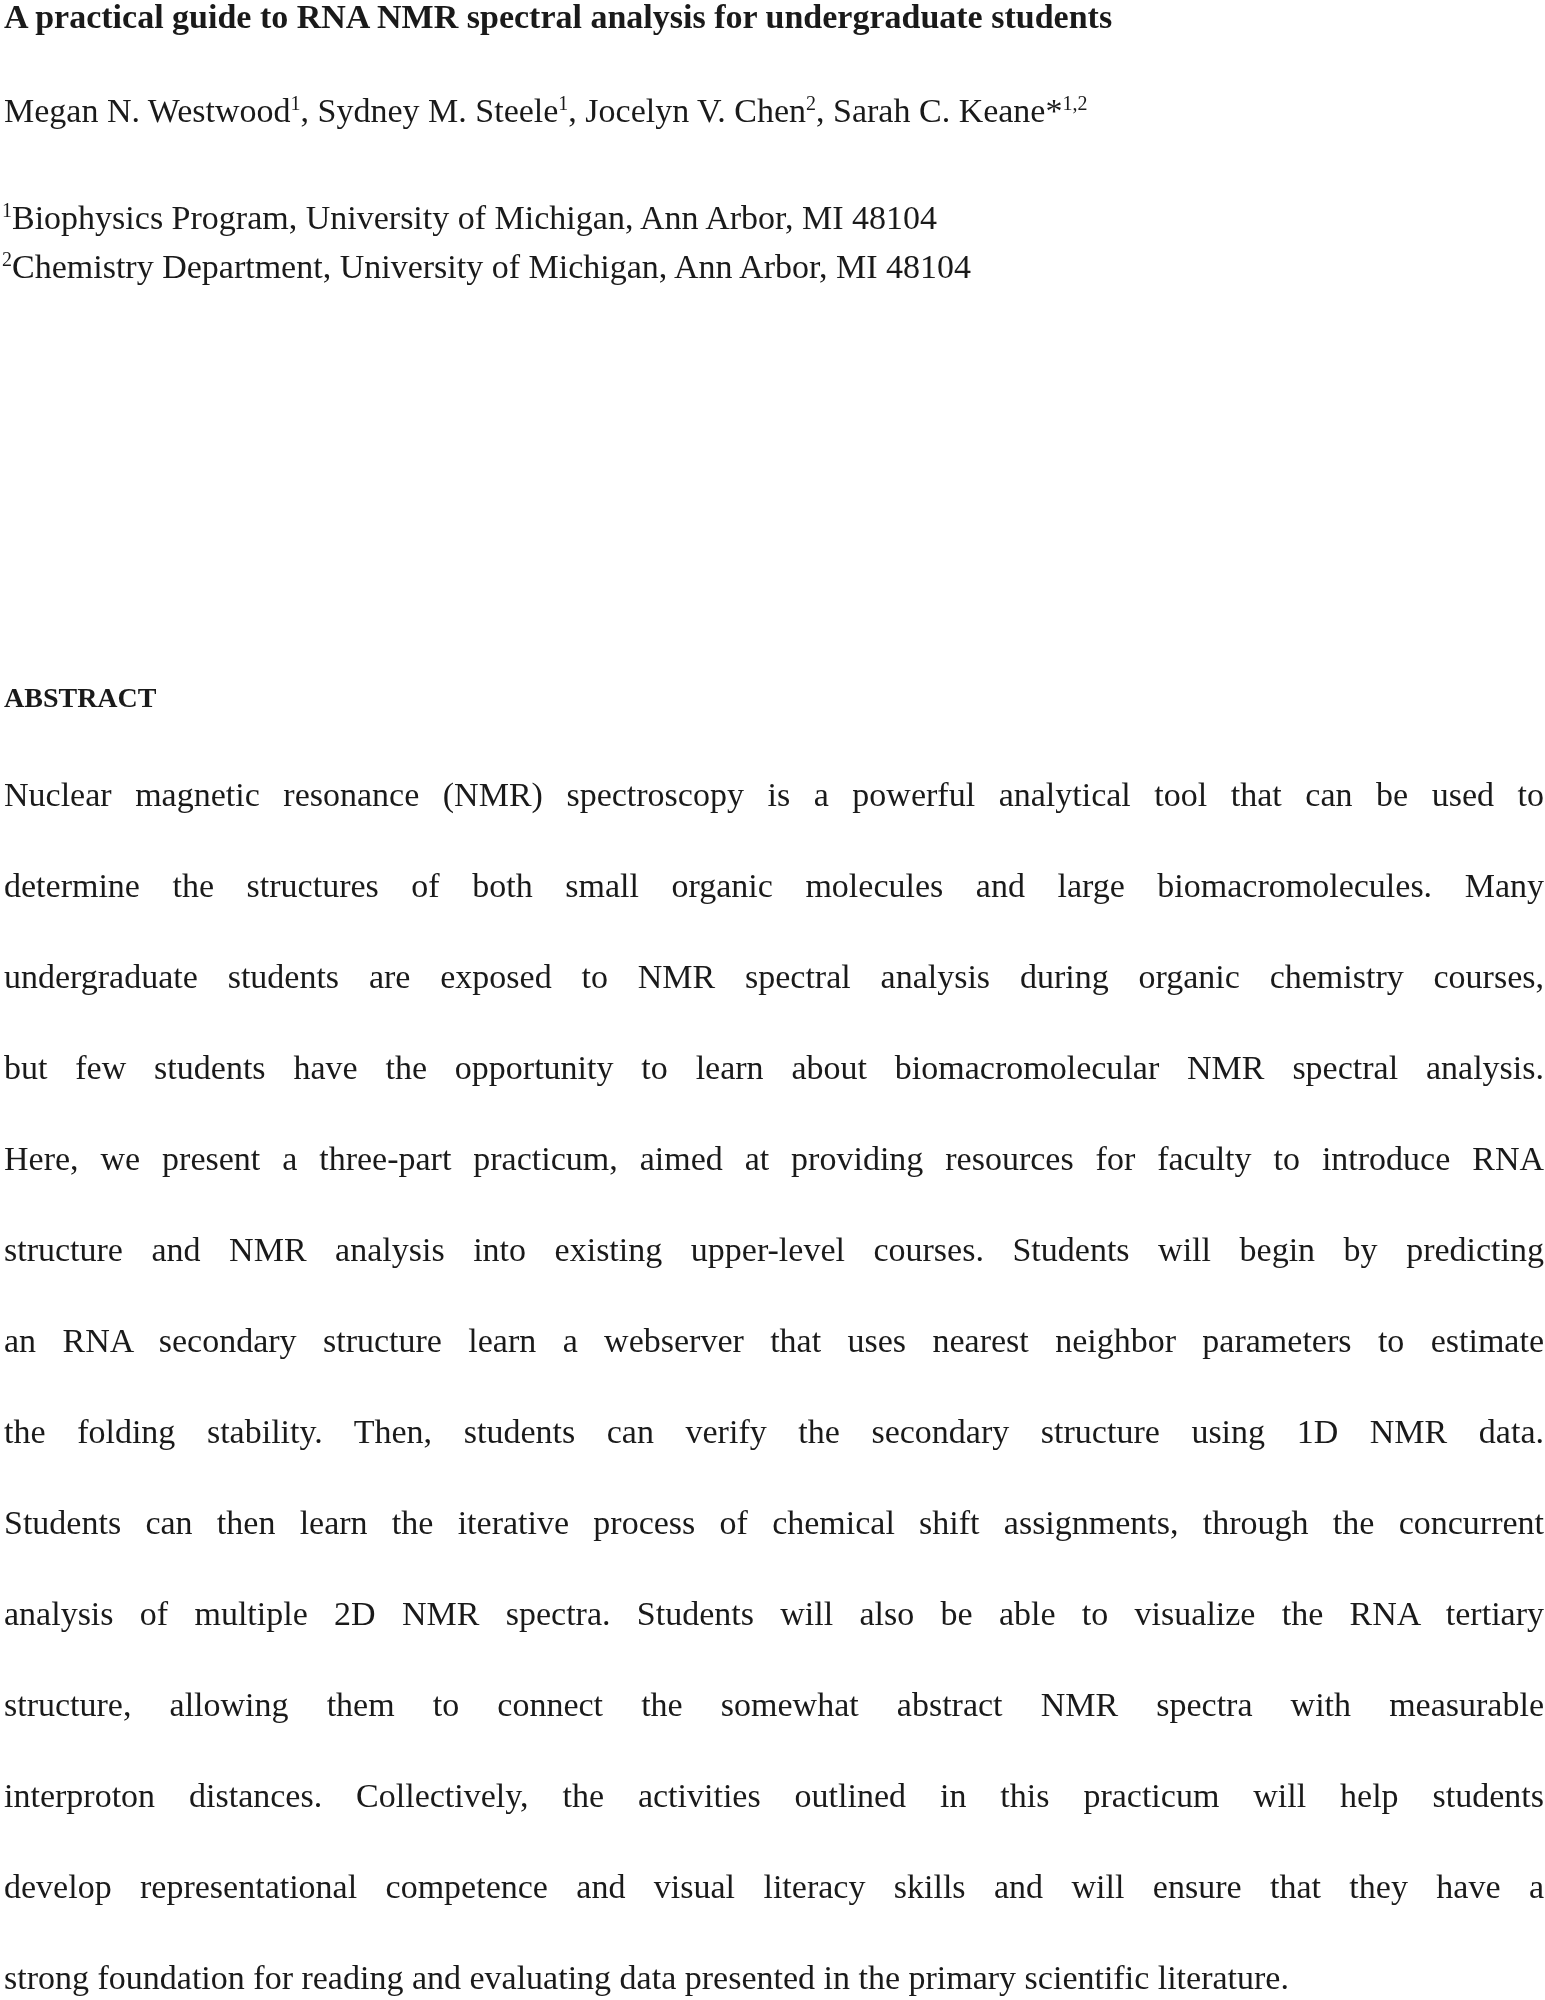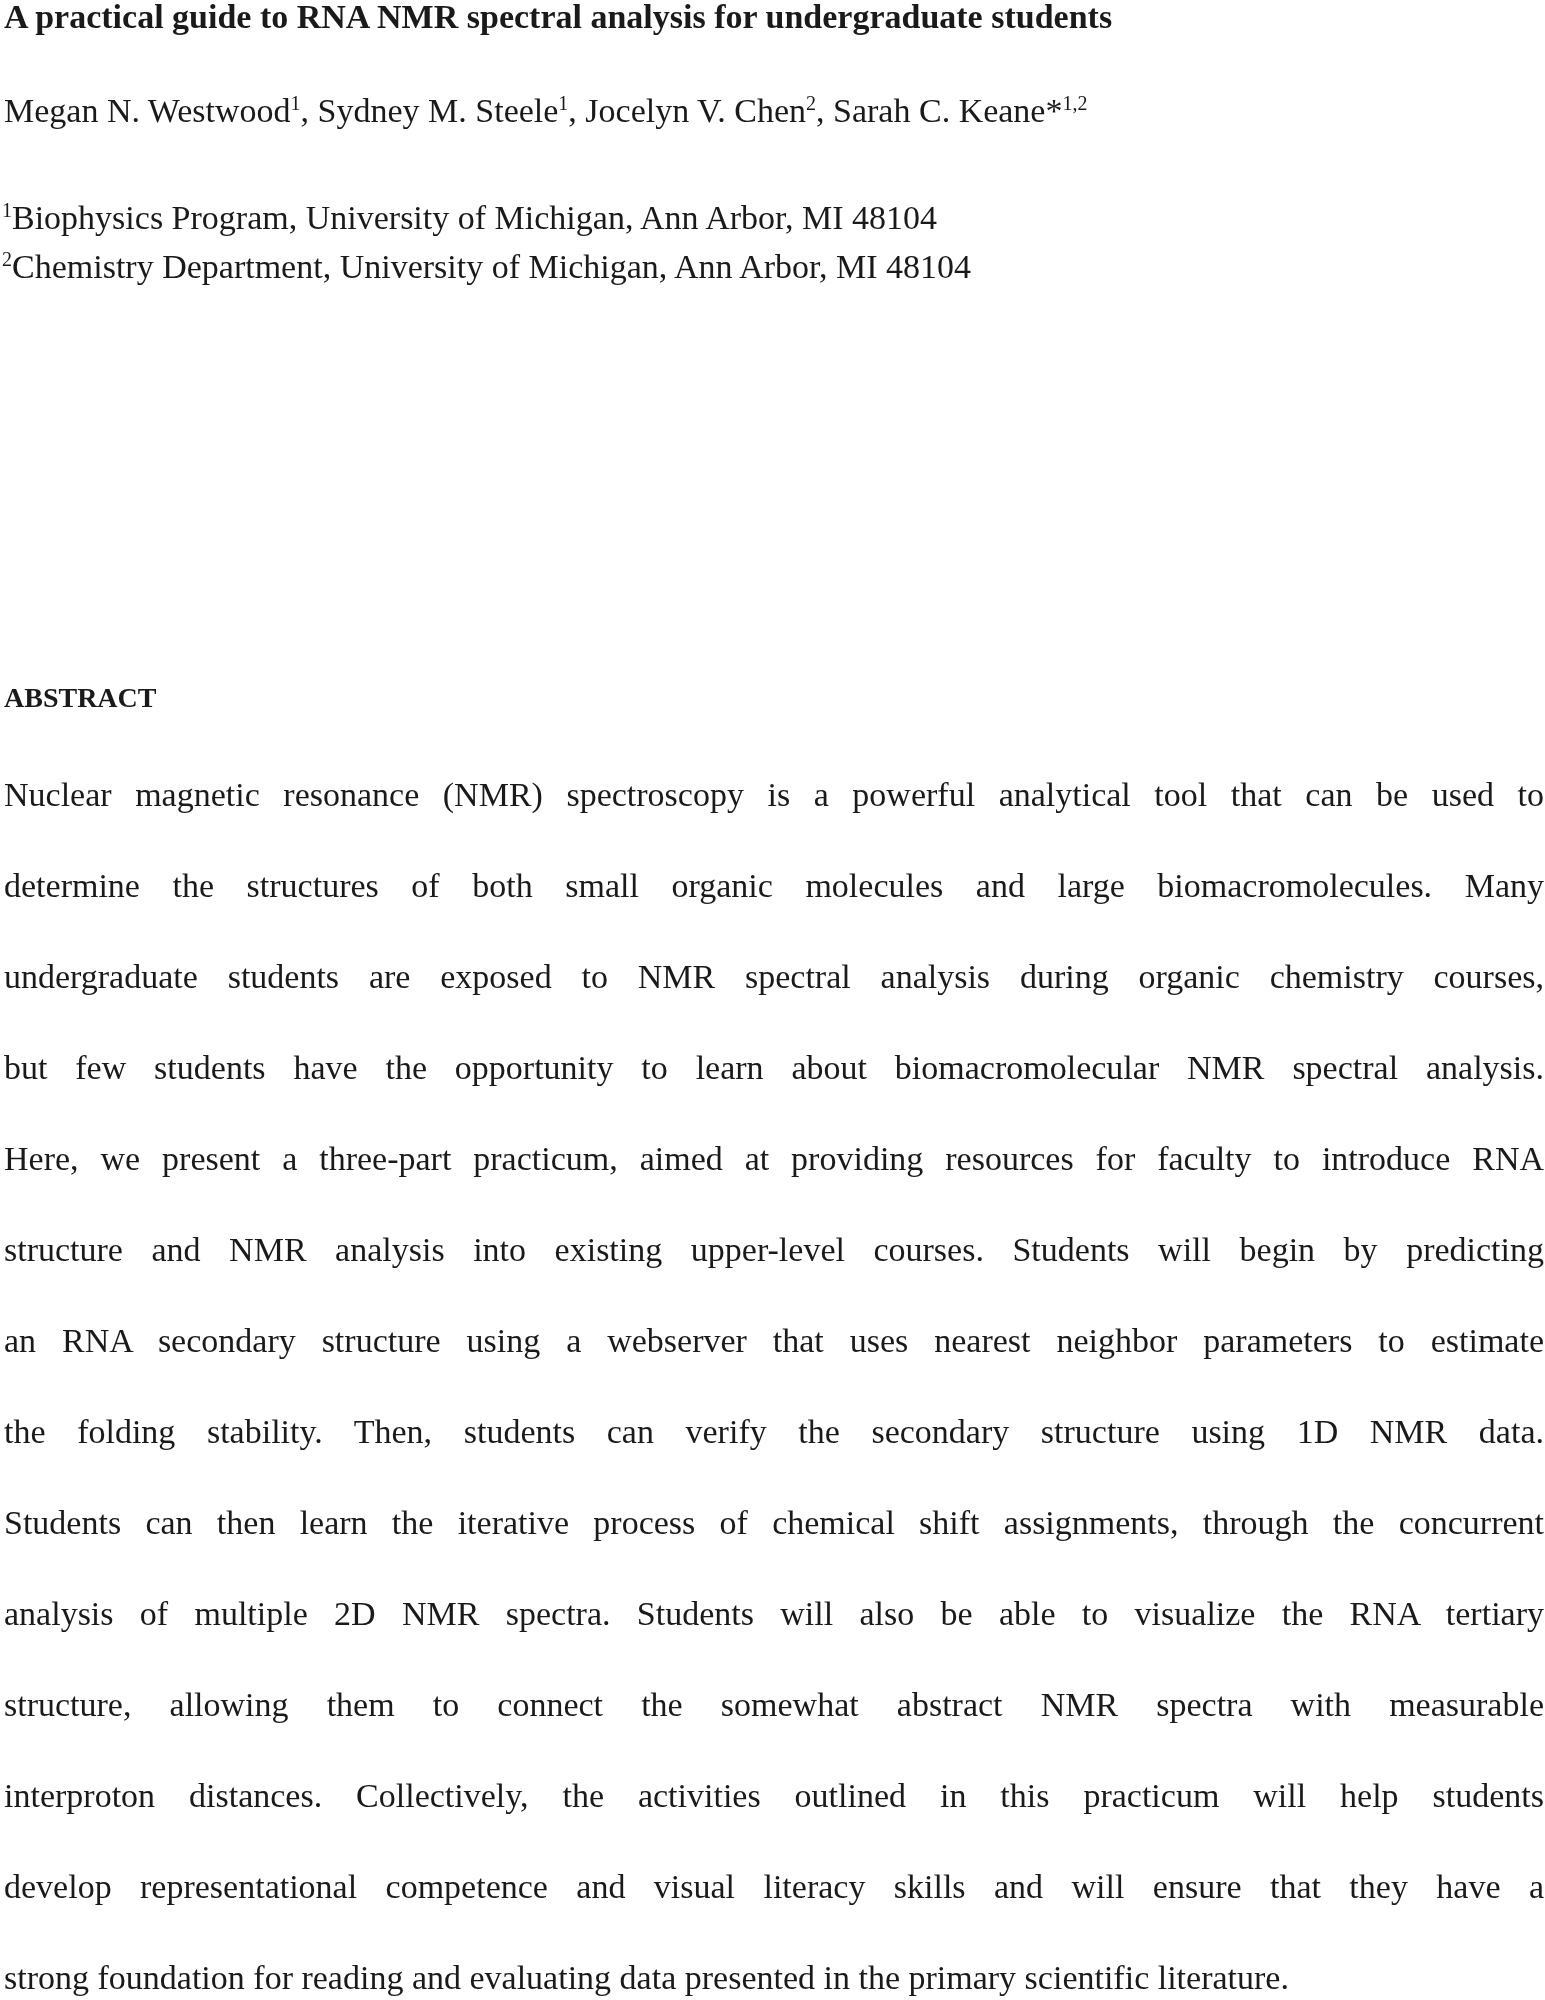--- a/index.html
+++ b/index.html
@@ -44,21 +44,21 @@
   <div class="line">
       <span class="j">but few students have the opportunity to learn about biomacromolecular NMR spectral analysis.</span>
     </div>
   <div class="line">
       <span class="j">Here, we present a three-part practicum, aimed at providing resources for faculty to introduce RNA</span>
     </div>
   <div class="line">
       <span class="j">structure and NMR analysis into existing upper-level courses. Students will begin by predicting</span>
     </div>
   <div class="line">
-      <span class="j">an RNA secondary structure using a webserver that uses nearest neighbor parameters to estimate</span>
+      <span class="j">an RNA secondary structure learn a webserver that uses nearest neighbor parameters to estimate</span>
     </div>
   <div class="line">
       <span class="j">the folding stability. Then, students can verify the secondary structure using 1D NMR data.</span>
     </div>
   <div class="line">
       <span class="j">Students can then learn the iterative process of chemical shift assignments, through the concurrent</span>
     </div>
   <div class="line">
       <span class="j">analysis of multiple 2D NMR spectra. Students will also be able to visualize the RNA tertiary</span>
     </div>

